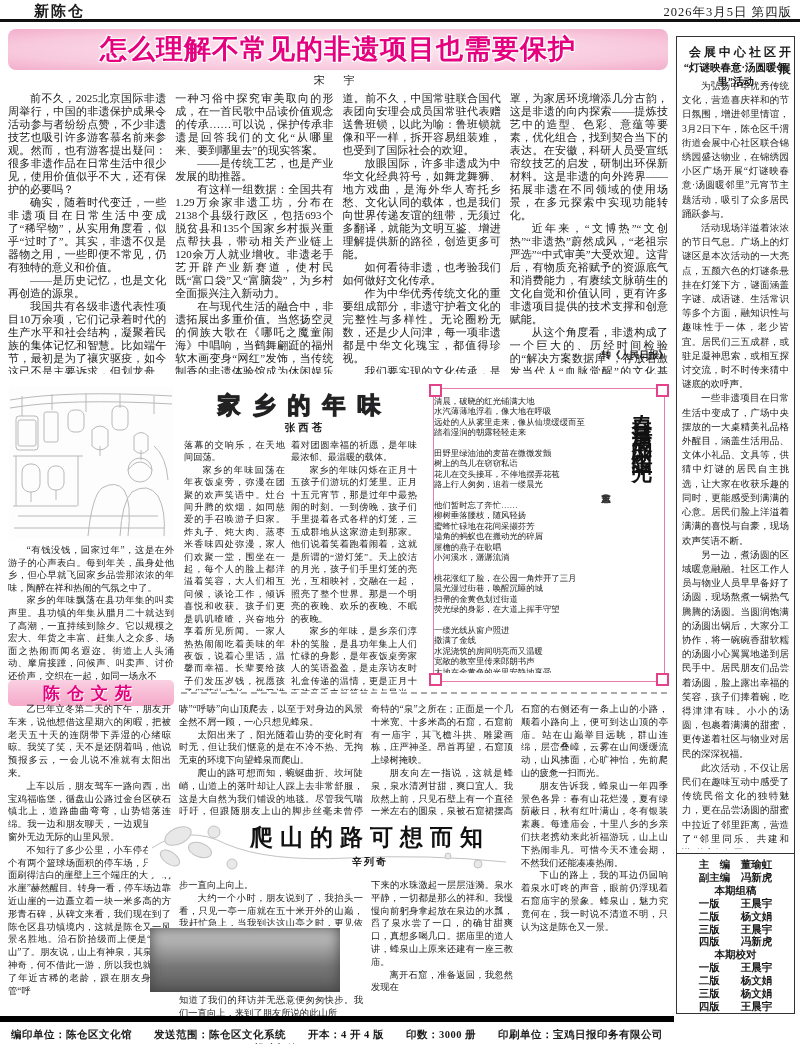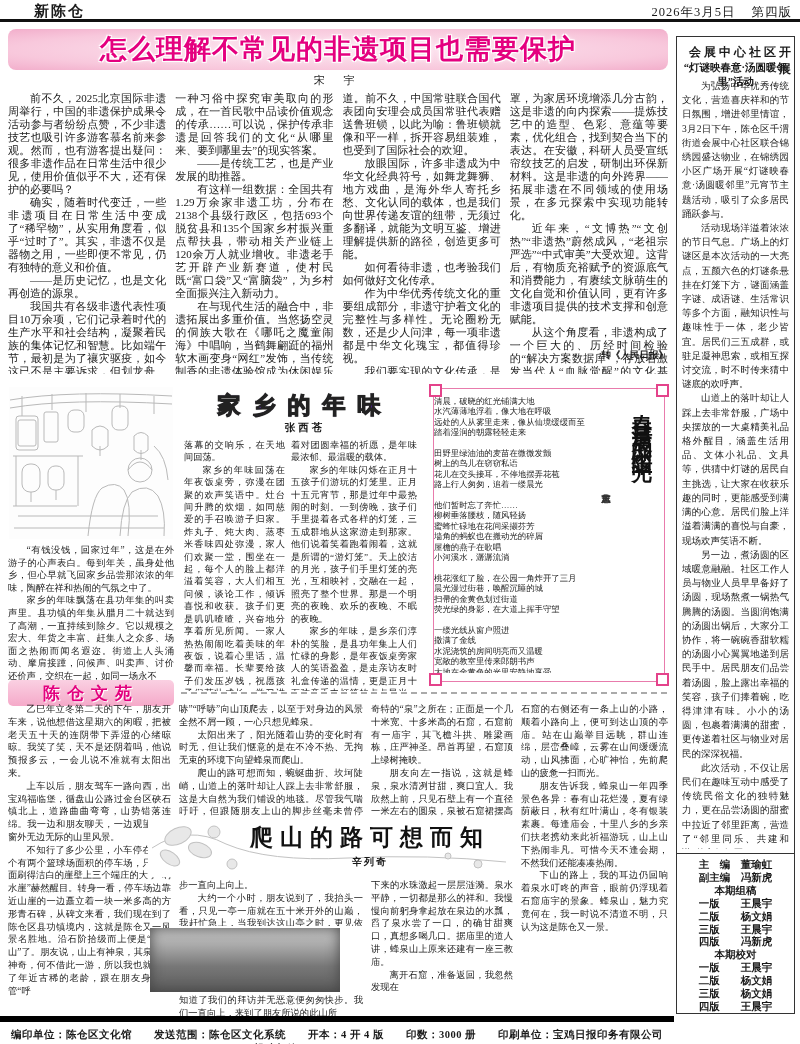--- a/index.html
+++ b/index.html
@@ -75,21 +75,21 @@
   svg{display:block;}
 </style>
 </head>
 <body>
 
 <div id="page">
 
   <div class="abs mast-title">新陈仓</div>
   <div class="abs mast-date">
     <span>2026年3月5日</span>
-    <span style="margin-left:12px;">第四版</span>
+    <span style="">第四版</span>
   </div>
   <div class="abs rule"></div>
 
   <div class="abs lead-banner">
     <div class="lead-title">怎么理解不常见的非遗项目也需要保护</div>
   </div>
   <div class="abs lead-byline">宋 宇</div>
   <div class="abs lead-cols">
     <div class="c">
         <p class="para">前不久，2025北京国际非遗周举行，中国的非遗保护成果令活动参与者纷纷点赞，不少非遗技艺也吸引许多游客慕名前来参观。然而，也有游客提出疑问：很多非遗作品在日常生活中很少见，使用价值似乎不大，还有保护的必要吗？</p>
@@ -264,21 +264,21 @@
       <p class="para cont">下来的水珠激起一层层涟漪。泉水平静，一切都是那么的祥和。我慢慢向前躬身拿起放在泉边的水瓢，舀了泉水尝了一口，的确甘甜爽口，真想多喝几口。据庙里的道人讲，蜂泉山上原来还建有一座三教庙。</p>
       <p class="para">离开石窟，准备返回，我忽然发现在</p>
     </div>
 
   <div class="abs sidebar">
     <div class="sb-t1">会展中心社区开展</div>
     <div class="sb-t2">“灯谜映春意·汤圆暖邻里”活动</div>
     <div class="sb-body">
         <p class="para">为弘扬中华优秀传统文化，营造喜庆祥和的节日氛围，增进邻里情谊，3月2日下午，陈仓区千渭街道会展中心社区联合锦绣园盛达物业，在锦绣园小区广场开展“灯谜映春意·汤圆暖邻里”元宵节主题活动，吸引了众多居民踊跃参与。</p>
         <p class="para">活动现场洋溢着浓浓的节日气息。广场上的灯谜区是本次活动的一大亮点，五颜六色的灯谜条悬挂在灯笼下方，谜面涵盖字谜、成语谜、生活常识等多个方面，融知识性与趣味性于一体，老少皆宜。居民们三五成群，或驻足凝神思索，或相互探讨交流，时不时传来猜中谜底的欢呼声。</p>
-        <p class="para">山道上的落叶却让人踩上去非常舒服，广场中央摆放的一大桌精美礼品格外醒目，涵盖生活用品、文体小礼品、文具等，供猜中灯谜的居民自主挑选，让大家在收获乐趣的同时，更能感受到满满的心意。居民们脸上洋溢着满满的喜悦与自豪，现场欢声笑语不断。</p>
+        <p class="para">一些非遗项目在日常生活中变成了，广场中央摆放的一大桌精美礼品格外醒目，涵盖生活用品、文体小礼品、文具等，供猜中灯谜的居民自主挑选，让大家在收获乐趣的同时，更能感受到满满的心意。居民们脸上洋溢着满满的喜悦与自豪，现场欢声笑语不断。</p>
         <p class="para">另一边，煮汤圆的区域暖意融融。社区工作人员与物业人员早早备好了汤圆，现场熬煮一锅热气腾腾的汤圆。当圆润饱满的汤圆出锅后，大家分工协作，将一碗碗香甜软糯的汤圆小心翼翼地递到居民手中。居民朋友们品尝着汤圆，脸上露出幸福的笑容，孩子们捧着碗，吃得津津有味。小小的汤圆，包裹着满满的甜蜜，更传递着社区与物业对居民的深深祝福。</p>
         <p class="para">此次活动，不仅让居民们在趣味互动中感受了传统民俗文化的独特魅力，更在品尝汤圆的甜蜜中拉近了邻里距离，营造了“邻里同乐、共建和谐”的良好氛围。</p>
       </div>
     <div class="sb-div"></div>
     <div class="sb-staff">主　编　董瑜虹
 副主编　冯新虎
 本期组稿
 一版　　王晨宇
 二版　　杨文娟
 三版　　王晨宇

